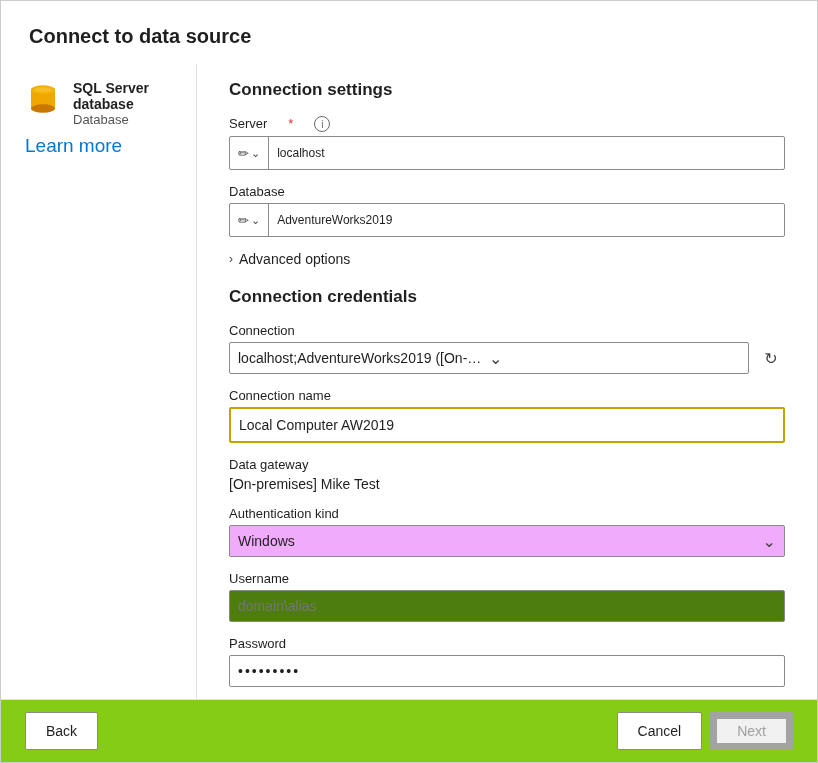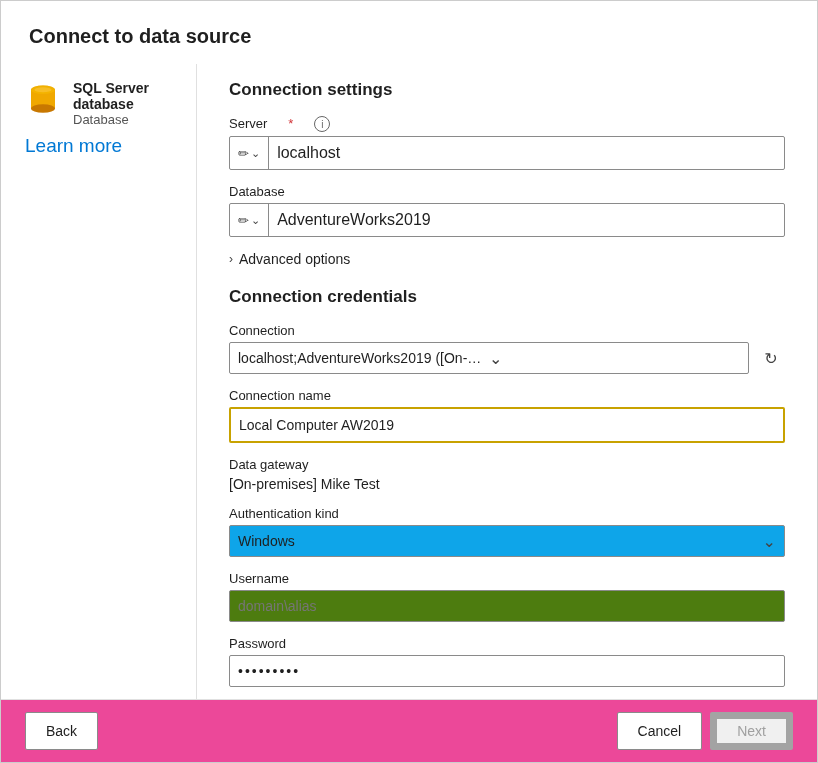--- a/index.html
+++ b/index.html
@@ -136,21 +136,21 @@
     .chevron-down {
       font-size: 11px;
       color: #444;
     }
 
     .input-with-prefix input {
       border: none;
       outline: none;
       flex: 1;
       padding: 0 8px;
-      font-size: 16px;
+      font-size: 12px;
       height: 32px;
       color: #1f1f1f;
       background: transparent;
     }
 
     .advanced-options {
       display: flex;
       align-items: center;
       gap: 6px;
       color: #1f1f1f;
@@ -226,21 +226,21 @@
     .auth-dropdown {
       width: 100%;
       height: 32px;
       border: 1px solid #8a8a8a;
       border-radius: 2px;
       display: flex;
       align-items: center;
       justify-content: space-between;
       padding: 0 8px;
       cursor: pointer;
-      background: #0ea5e9;
+      background: #f0abfc;
       font-size: 14px;
       margin-bottom: 14px;
     }
 
     .plain-input {
       width: 100%;
       height: 32px;
       border: 1px solid #8a8a8a;
       border-radius: 2px;
       padding: 0 8px;
@@ -264,21 +264,21 @@
       background: #fff;
       letter-spacing: 2px;
     }
 
     .footer {
       display: flex;
       align-items: center;
       justify-content: space-between;
       padding: 12px 24px;
       border-top: 1px solid #e0e0e0;
-      background: #ec4899;
+      background: #84cc16;
     }
 
     .footer-left {
       display: flex;
       gap: 8px;
     }
 
     .footer-right {
       display: flex;
       gap: 8px;

